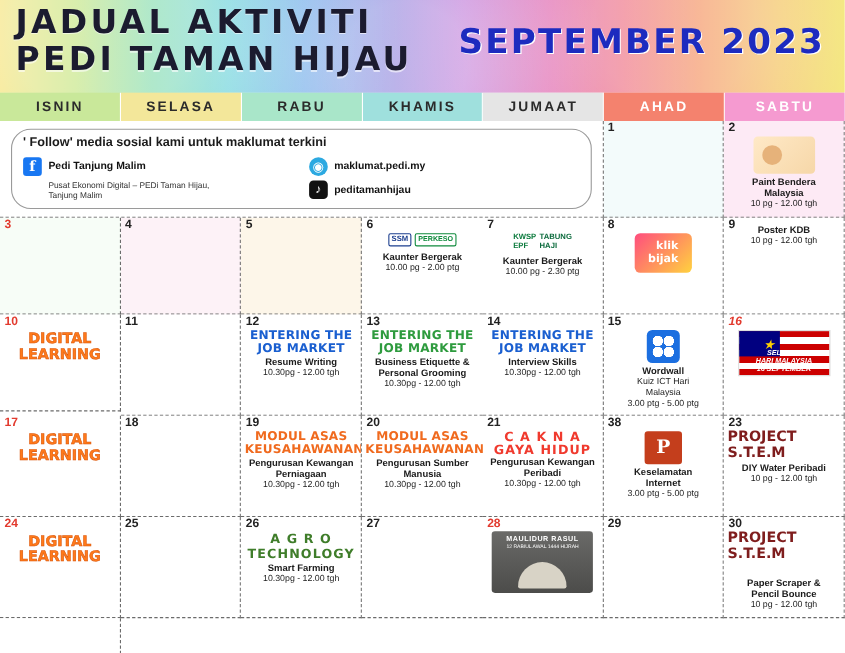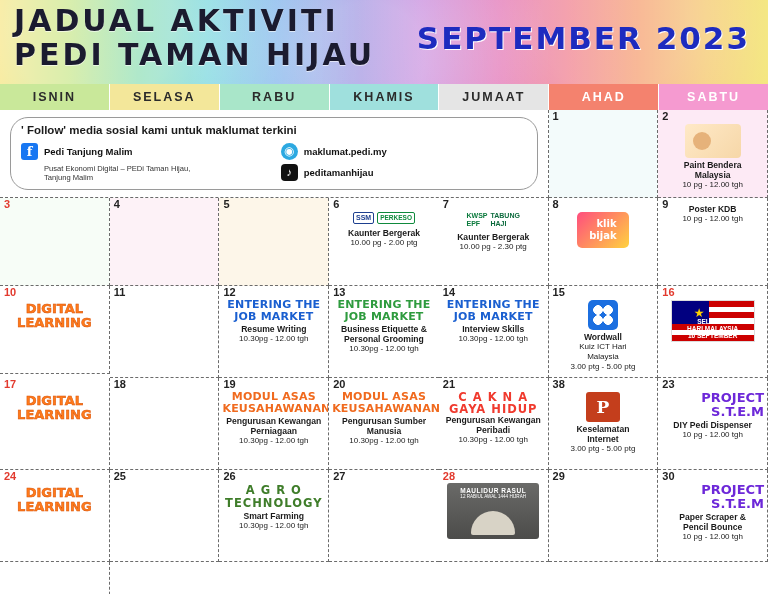--- a/index.html
+++ b/index.html
@@ -112,22 +112,22 @@
   .digital {
     font-family:"DejaVu Sans", sans-serif;
     font-weight:bold; font-size:13px; line-height:14px;
     color:#ff7a1a;
     -webkit-text-stroke:0.5px #d8540a;
     margin-top:14px; text-align:center;
   }
   .projstem {
     font-family:"DejaVu Sans", sans-serif;
     font-weight:bold; font-size:13px; line-height:14px;
-    color:#6d28d9;
-    margin-top:11px; text-align:right;
+    color:#7f1d1d;
+    margin-top:11px; text-align:left;
   }
   .agro {
     font-family:"DejaVu Sans", sans-serif;
     font-weight:bold; font-size:11.5px; line-height:13px;
     color:#3f7d2a; letter-spacing:1px;
     margin-top:12px; text-align:center;
   }
   .cakna {
     font-family:"DejaVu Sans", sans-serif;
     font-weight:bold; font-size:11.5px; line-height:12px;
@@ -401,21 +401,21 @@
       <div class="cell" style="height: 92px; background: rgb(255, 255, 255);">
         <div class="daynum">15</div>
         <div class="wordwall"></div>
         <div class="content" style="margin-top: 1px;">
           <div class="ev-title" style="white-space: pre-line;">Wordwall</div>
           <div class="ev-sub" style="white-space: pre-line;">Kuiz ICT Hari
 Malaysia</div>
           <div class="ev-time" style="white-space: pre-line;">3.00 ptg - 5.00 ptg</div>
         </div>
       </div>
-      <div class="cell" style="height: 92px; background: rgb(255, 255, 255);">
+      <div class="cell" style="height: 92px; background: rgb(255, 255, 255); font-style: italic;">
         <div class="daynum red">16</div>
         <div class="flag">
           <div class="flag-cap" style="white-space: pre-line;">SELAMAT
 HARI MALAYSIA
 16 SEPTEMBER</div>
         </div>
       </div>
       <div class="cell" style="height: 92px; background: rgb(255, 255, 255);">
         <div class="daynum red">17</div>
         <div class="digital" style="white-space: pre-line;">DIGITAL
@@ -461,21 +461,21 @@
           <div class="ev-title" style="white-space: pre-line;">Keselamatan
 Internet</div>
           <div class="ev-time" style="white-space: pre-line;">3.00 ptg - 5.00 ptg</div>
         </div>
       </div>
       <div class="cell" style="height: 92px; background: rgb(255, 255, 255);">
         <div class="daynum">23</div>
         <div class="projstem" style="white-space: pre-line;">PROJECT
 S.T.E.M</div>
         <div class="content" style="margin-top: 1px;">
-          <div class="ev-title" style="white-space: pre-line;">DIY Pedi Dispenser</div>
+          <div class="ev-title" style="white-space: pre-line;">DIY Water Peribadi</div>
           <div class="ev-time" style="white-space: pre-line;">10 pg - 12.00 tgh</div>
         </div>
       </div>
       <div class="cell" style="height: 92px; background: rgb(255, 255, 255);">
         <div class="daynum red">24</div>
         <div class="digital" style="white-space: pre-line;">DIGITAL
 LEARNING</div>
       </div>
       <div class="cell" style="height: 92px; background: rgb(255, 255, 255);">
         <div class="daynum">25</div>
@@ -500,21 +500,21 @@
           <div class="dome"></div>
         </div>
       </div>
       <div class="cell" style="height: 92px; background: rgb(255, 255, 255);">
         <div class="daynum">29</div>
       </div>
       <div class="cell" style="height: 92px; background: rgb(255, 255, 255);">
         <div class="daynum">30</div>
         <div class="projstem" style="white-space: pre-line;">PROJECT
 S.T.E.M</div>
-        <div class="content" style="margin-top: 1px;">
+        <div class="content" style="margin-top: 14px;">
           <div class="ev-title" style="white-space: pre-line;">Paper Scraper &amp;
 Pencil Bounce</div>
           <div class="ev-time" style="white-space: pre-line;">10 pg - 12.00 tgh</div>
         </div>
       </div>
       <div class="cell" style="height: 92px; background: rgb(255, 255, 255);"></div>
     </div>
 
 </div>
 

